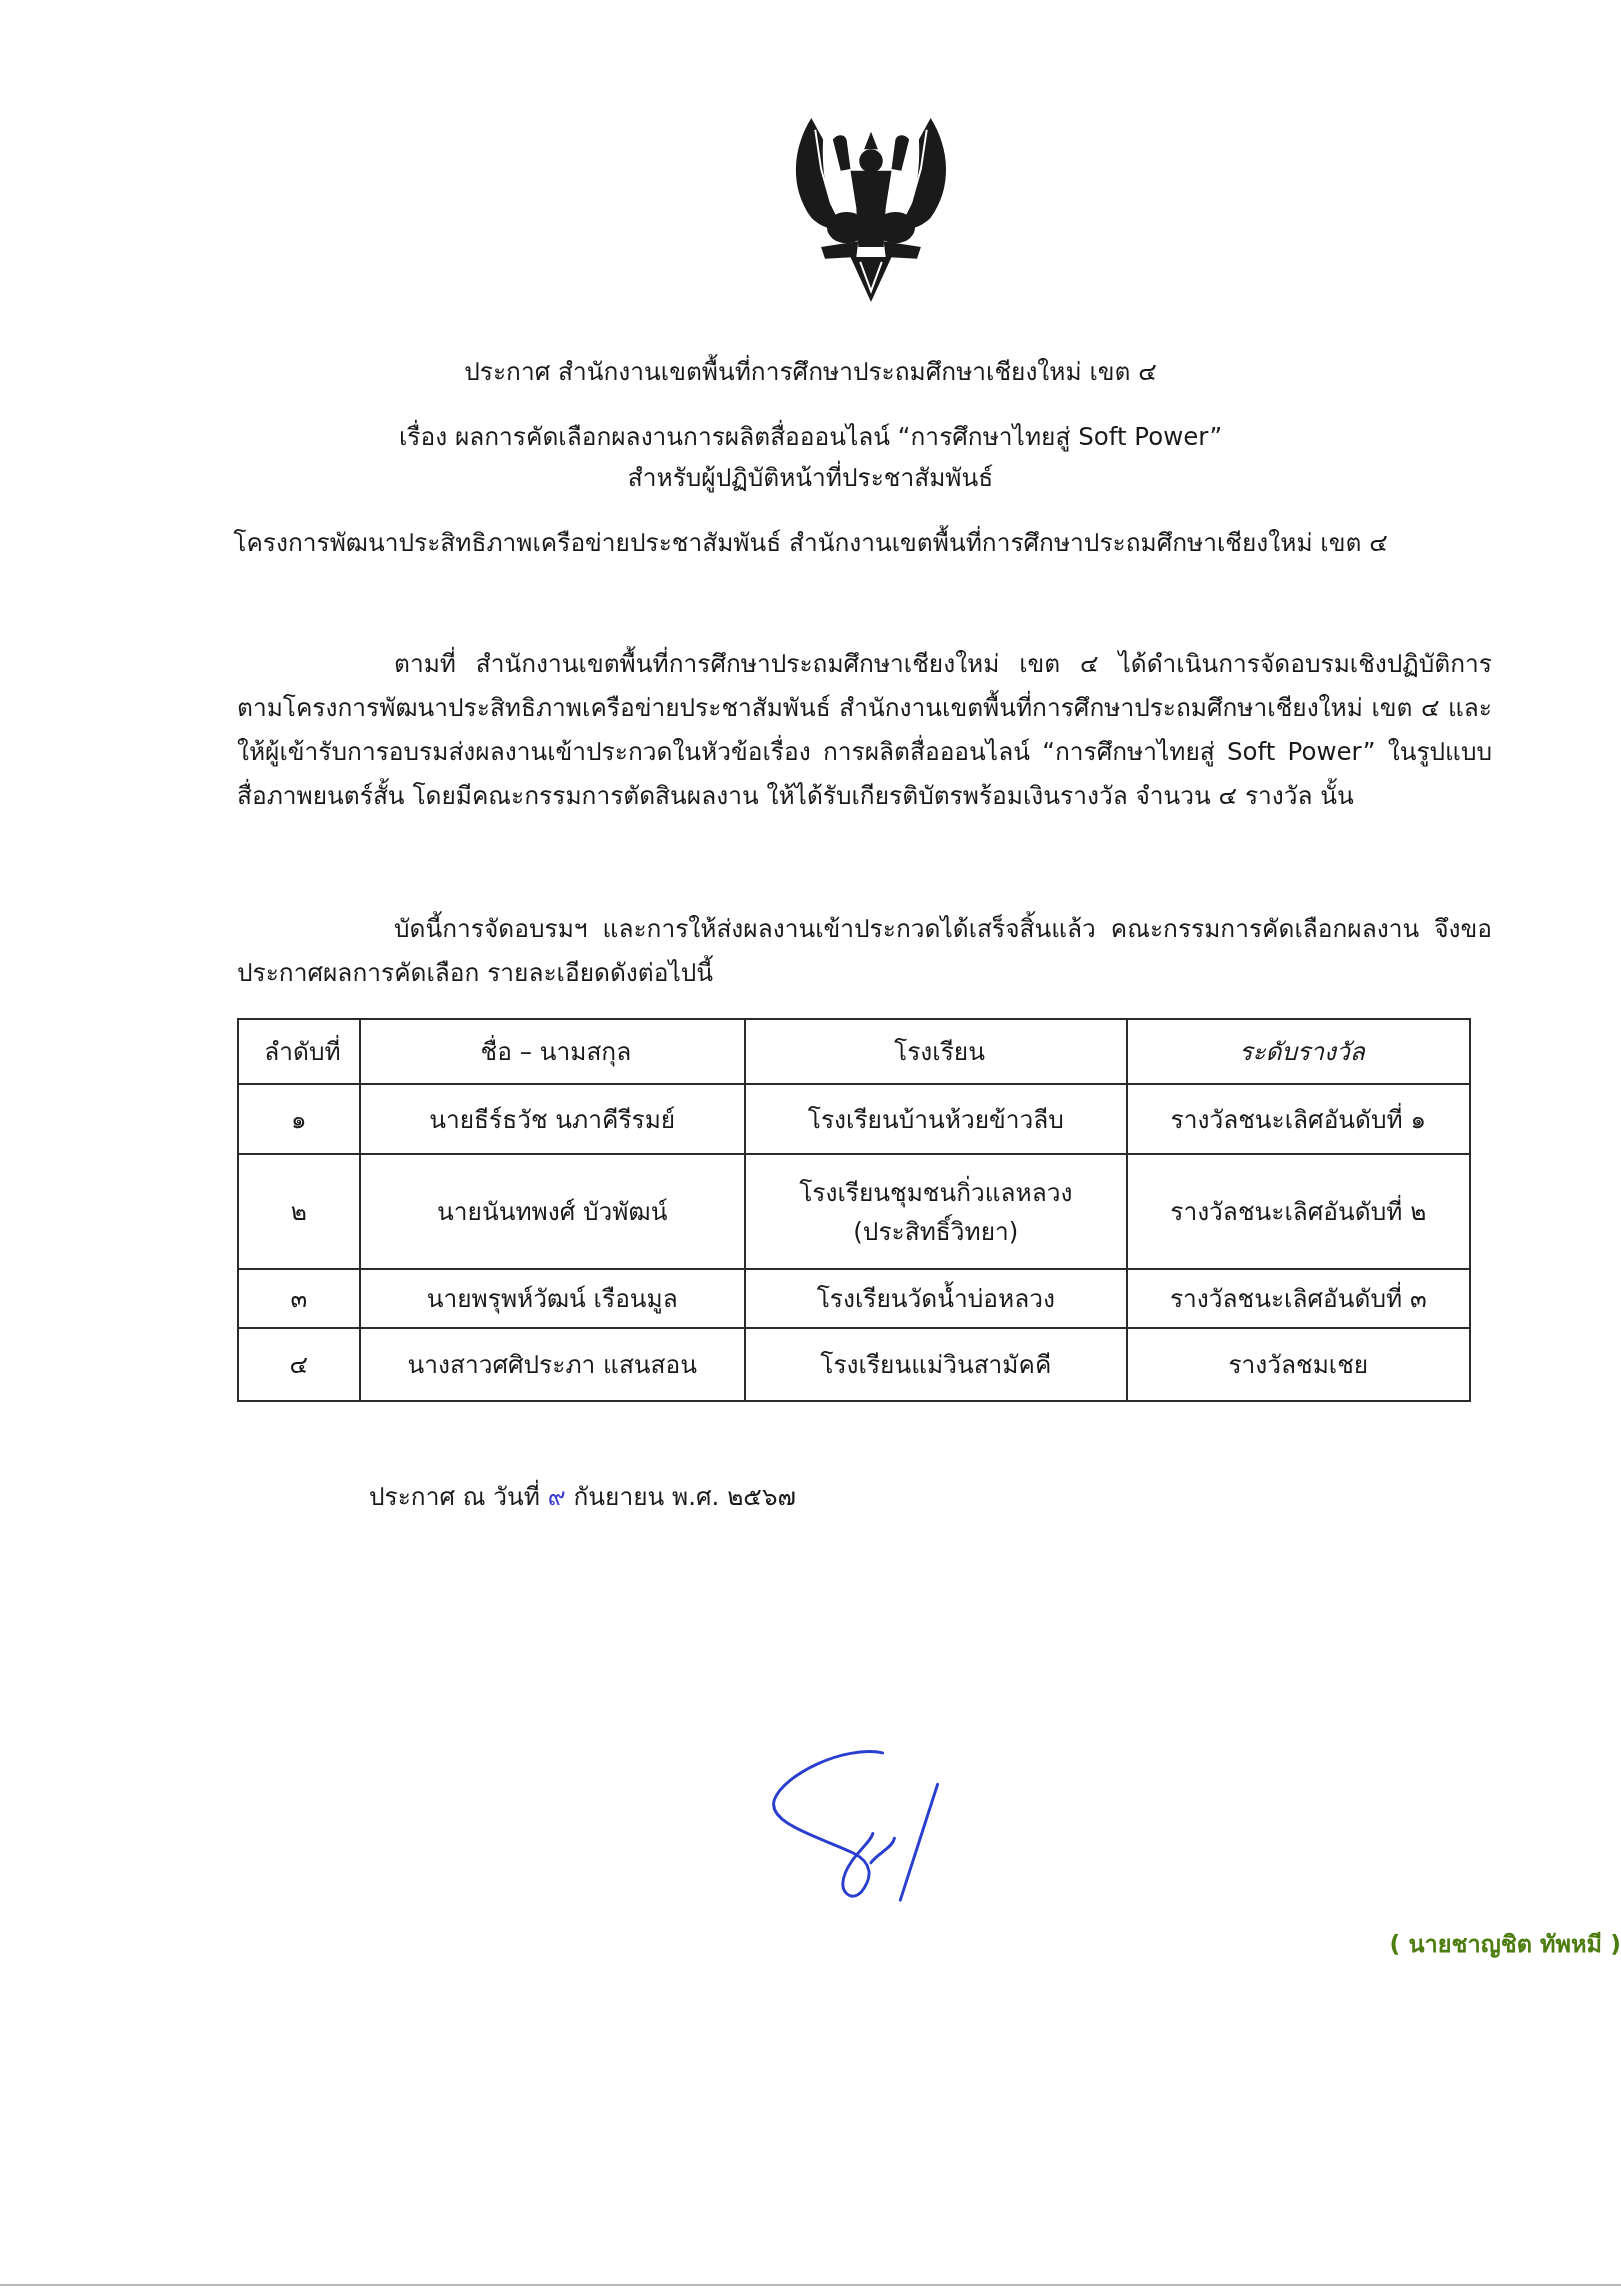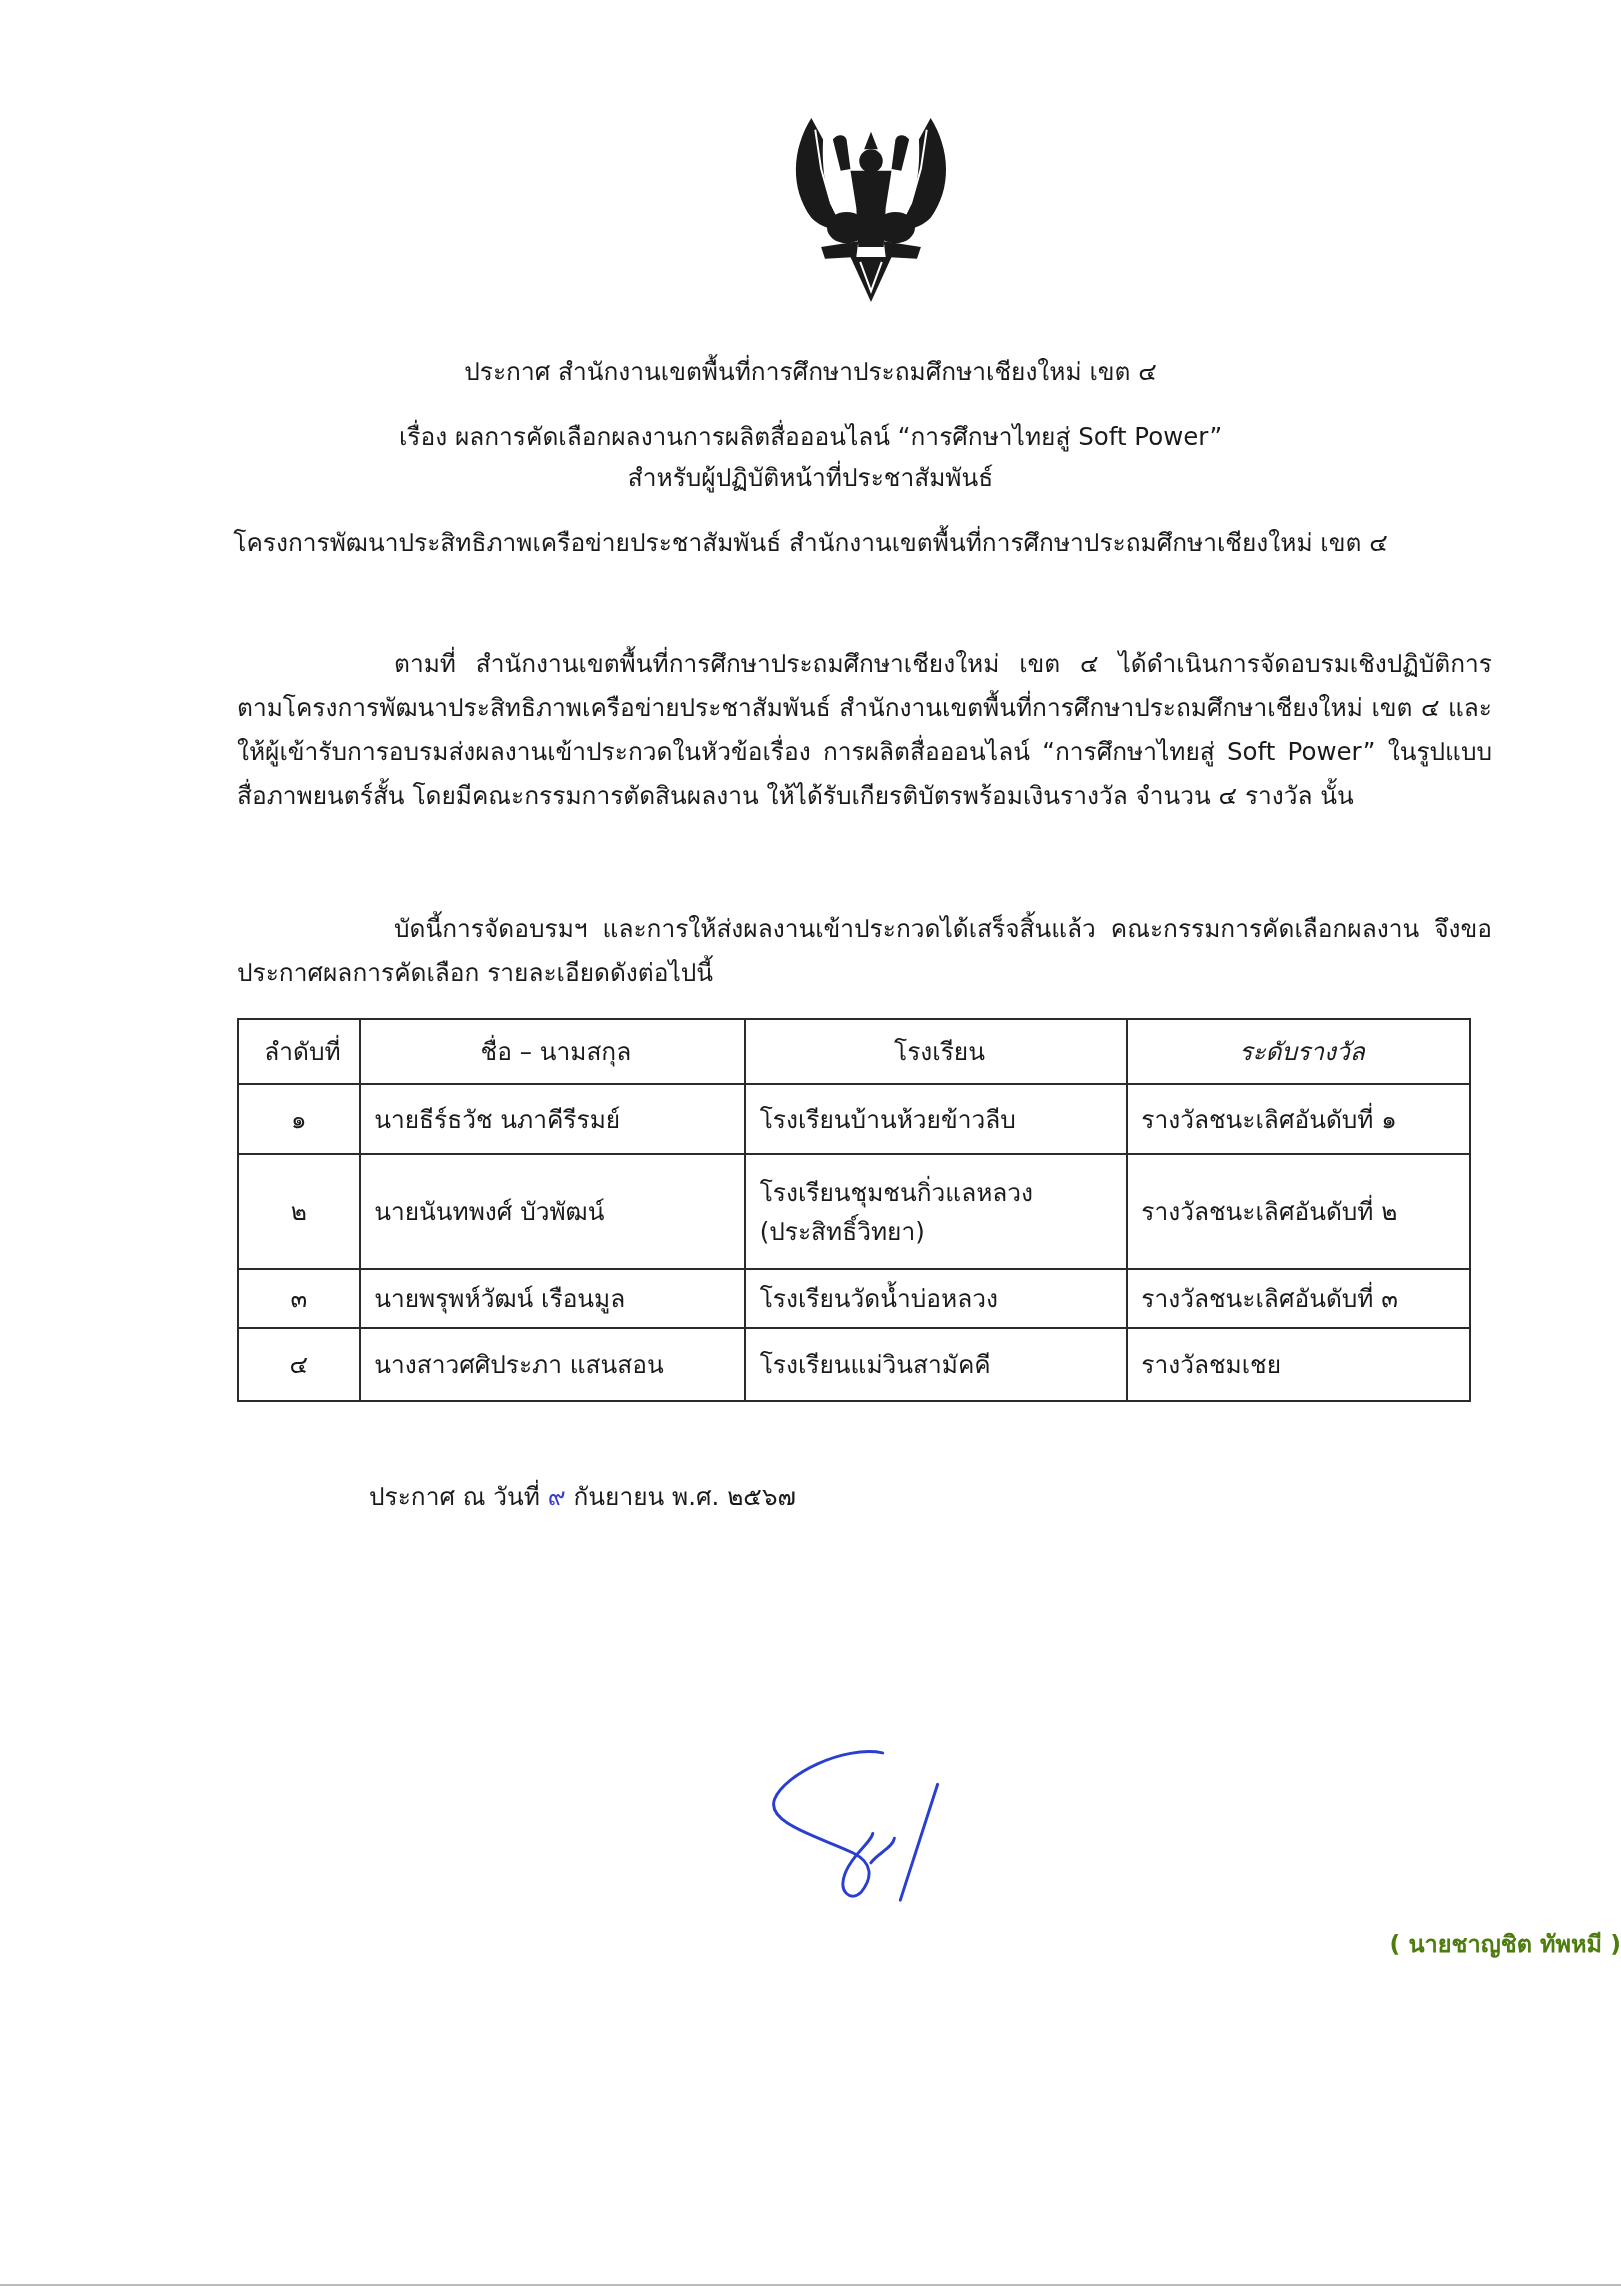--- a/index.html
+++ b/index.html
@@ -55,20 +55,21 @@
       top: 1018px;
       width: 1234px;
       border-collapse: collapse;
       font-size: 24.5px;
     }
     table.results th, table.results td {
       border: 2px solid #2b2b2b;
       padding: 0 13.7px;
       vertical-align: middle;
       font-weight: normal;
+      text-align: center;
     }
     table.results th { text-align: center; height: 63px; padding-left: 21px; }
     table.results td.num { text-align: center; }
     table.results tr.r1 td { height: 68px; }
     table.results tr.r2 td { height: 113px; }
     table.results tr.r3 td { height: 57px; }
     table.results tr.r4 td { height: 71px; }
     .col1 { width: 86px; }
     .col2 { width: 361px; }
     .col3 { width: 357px; }

